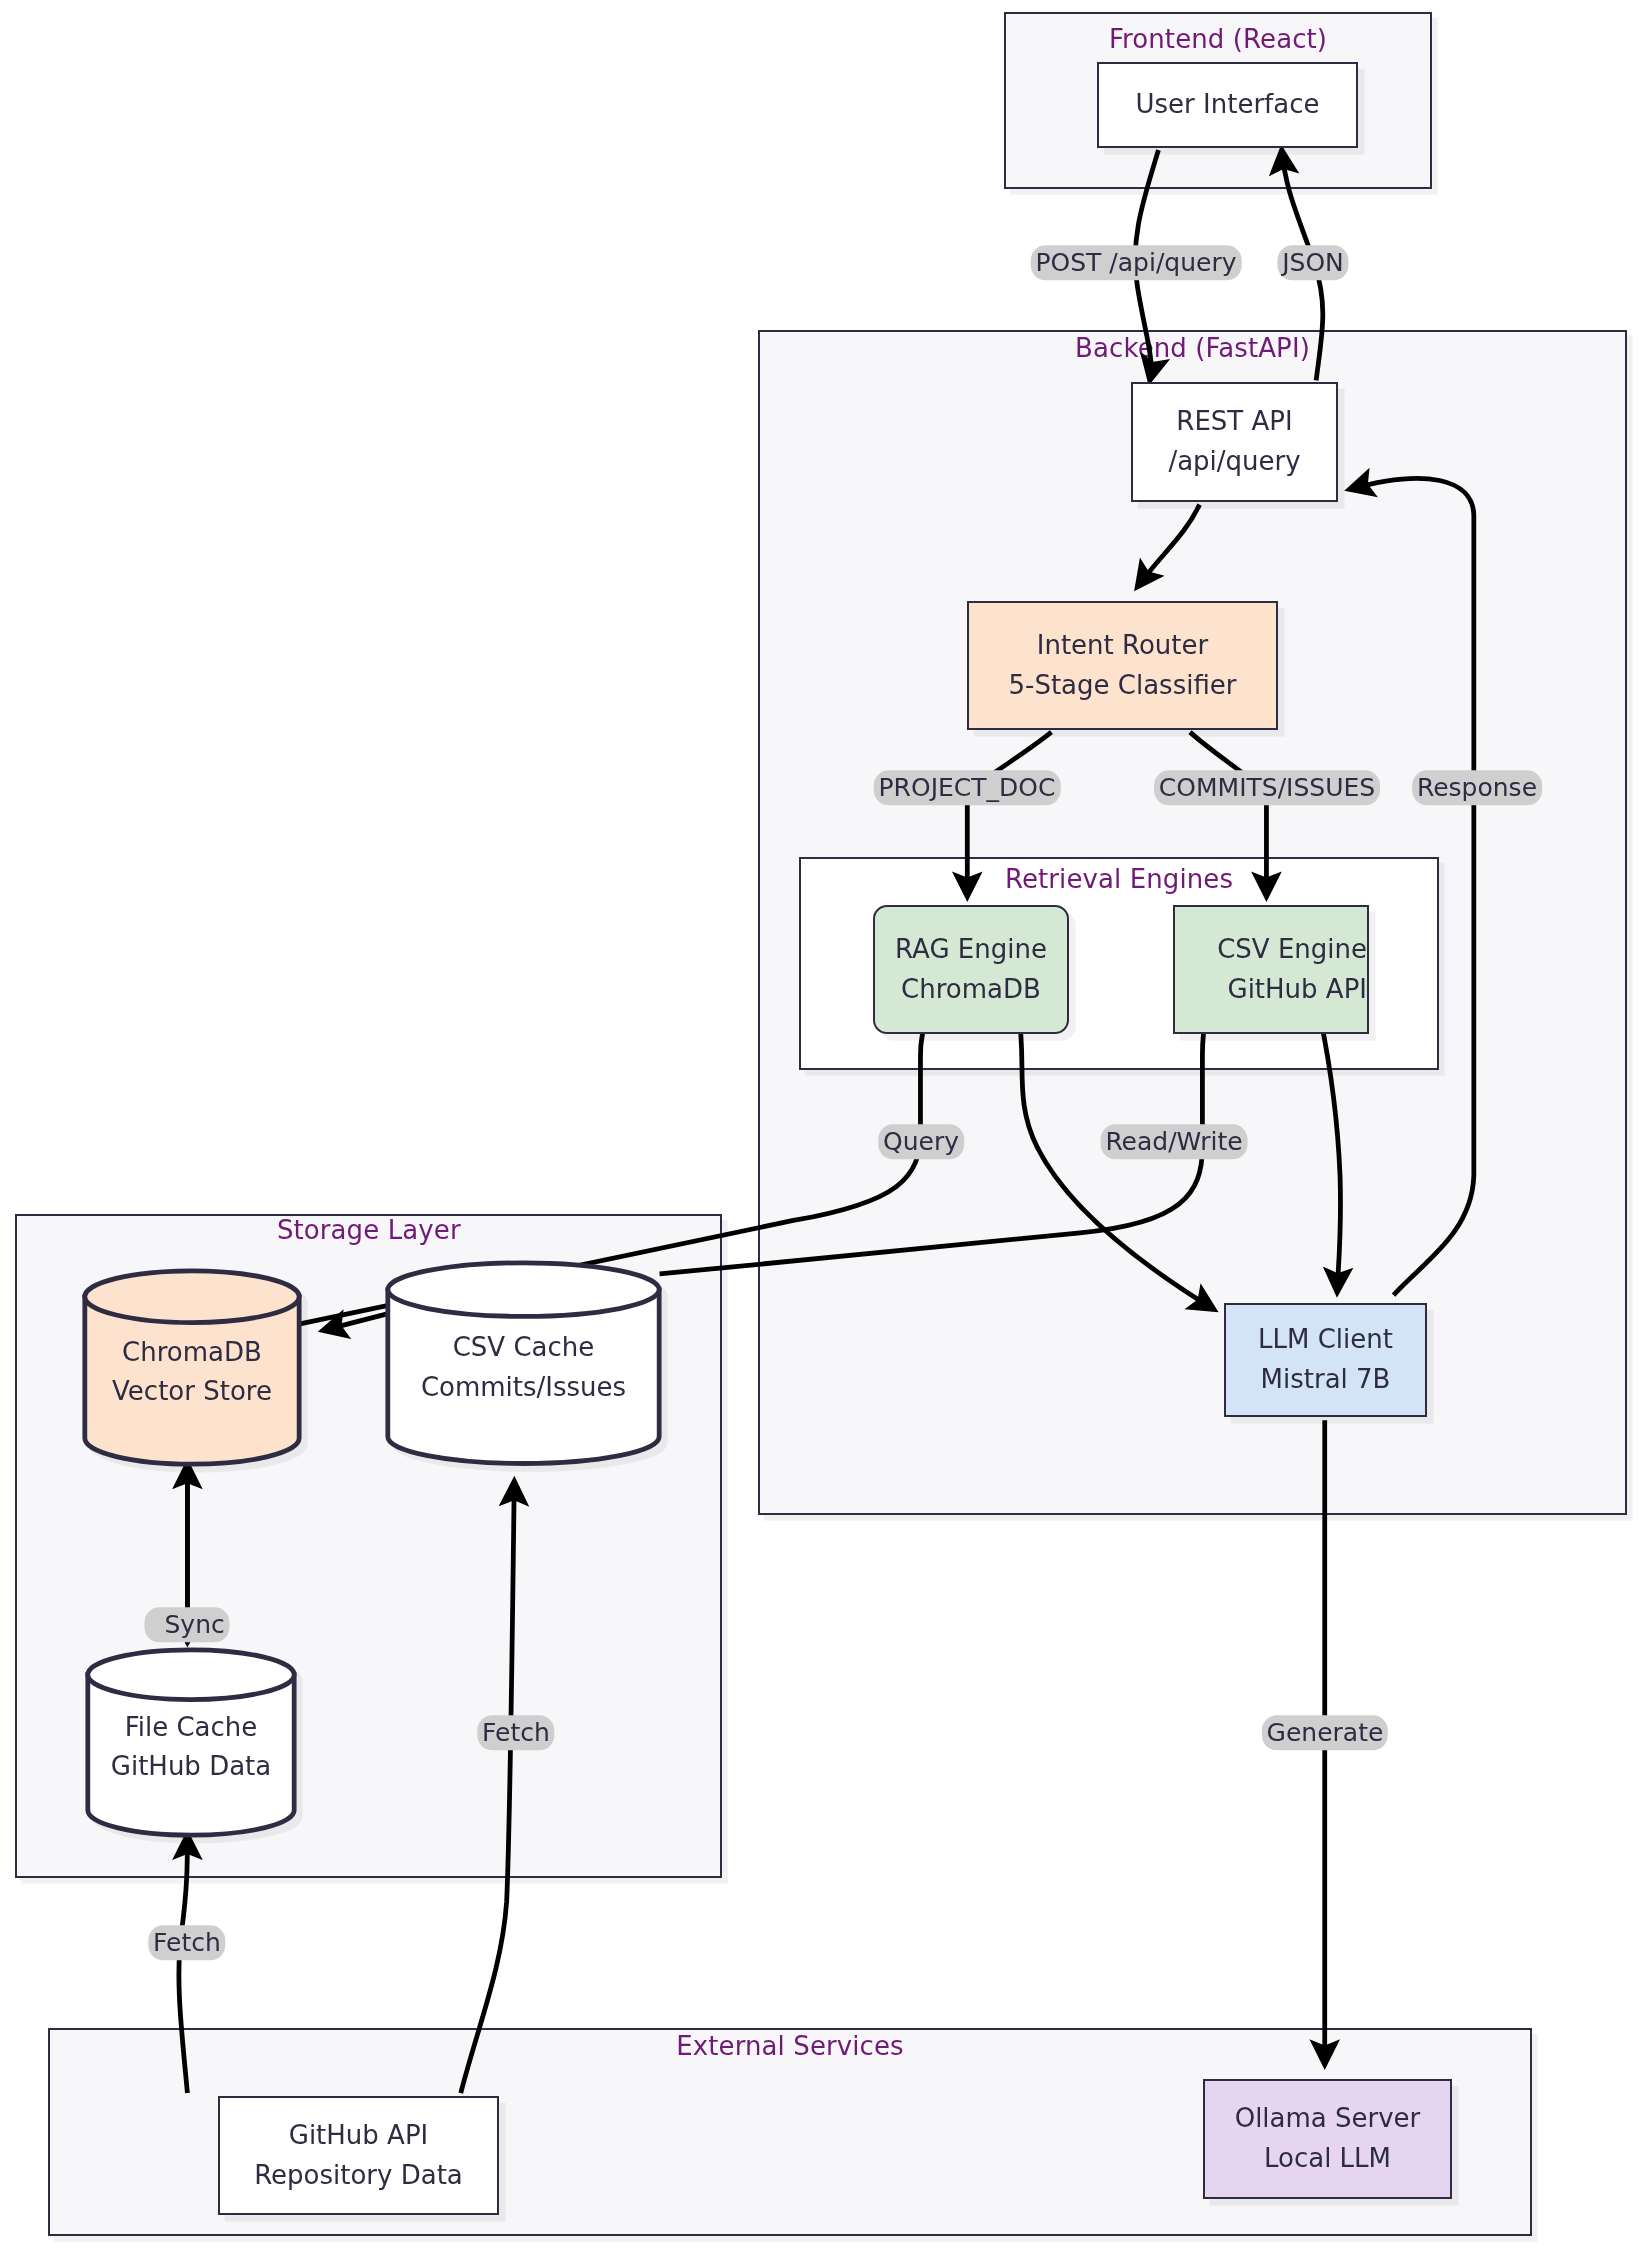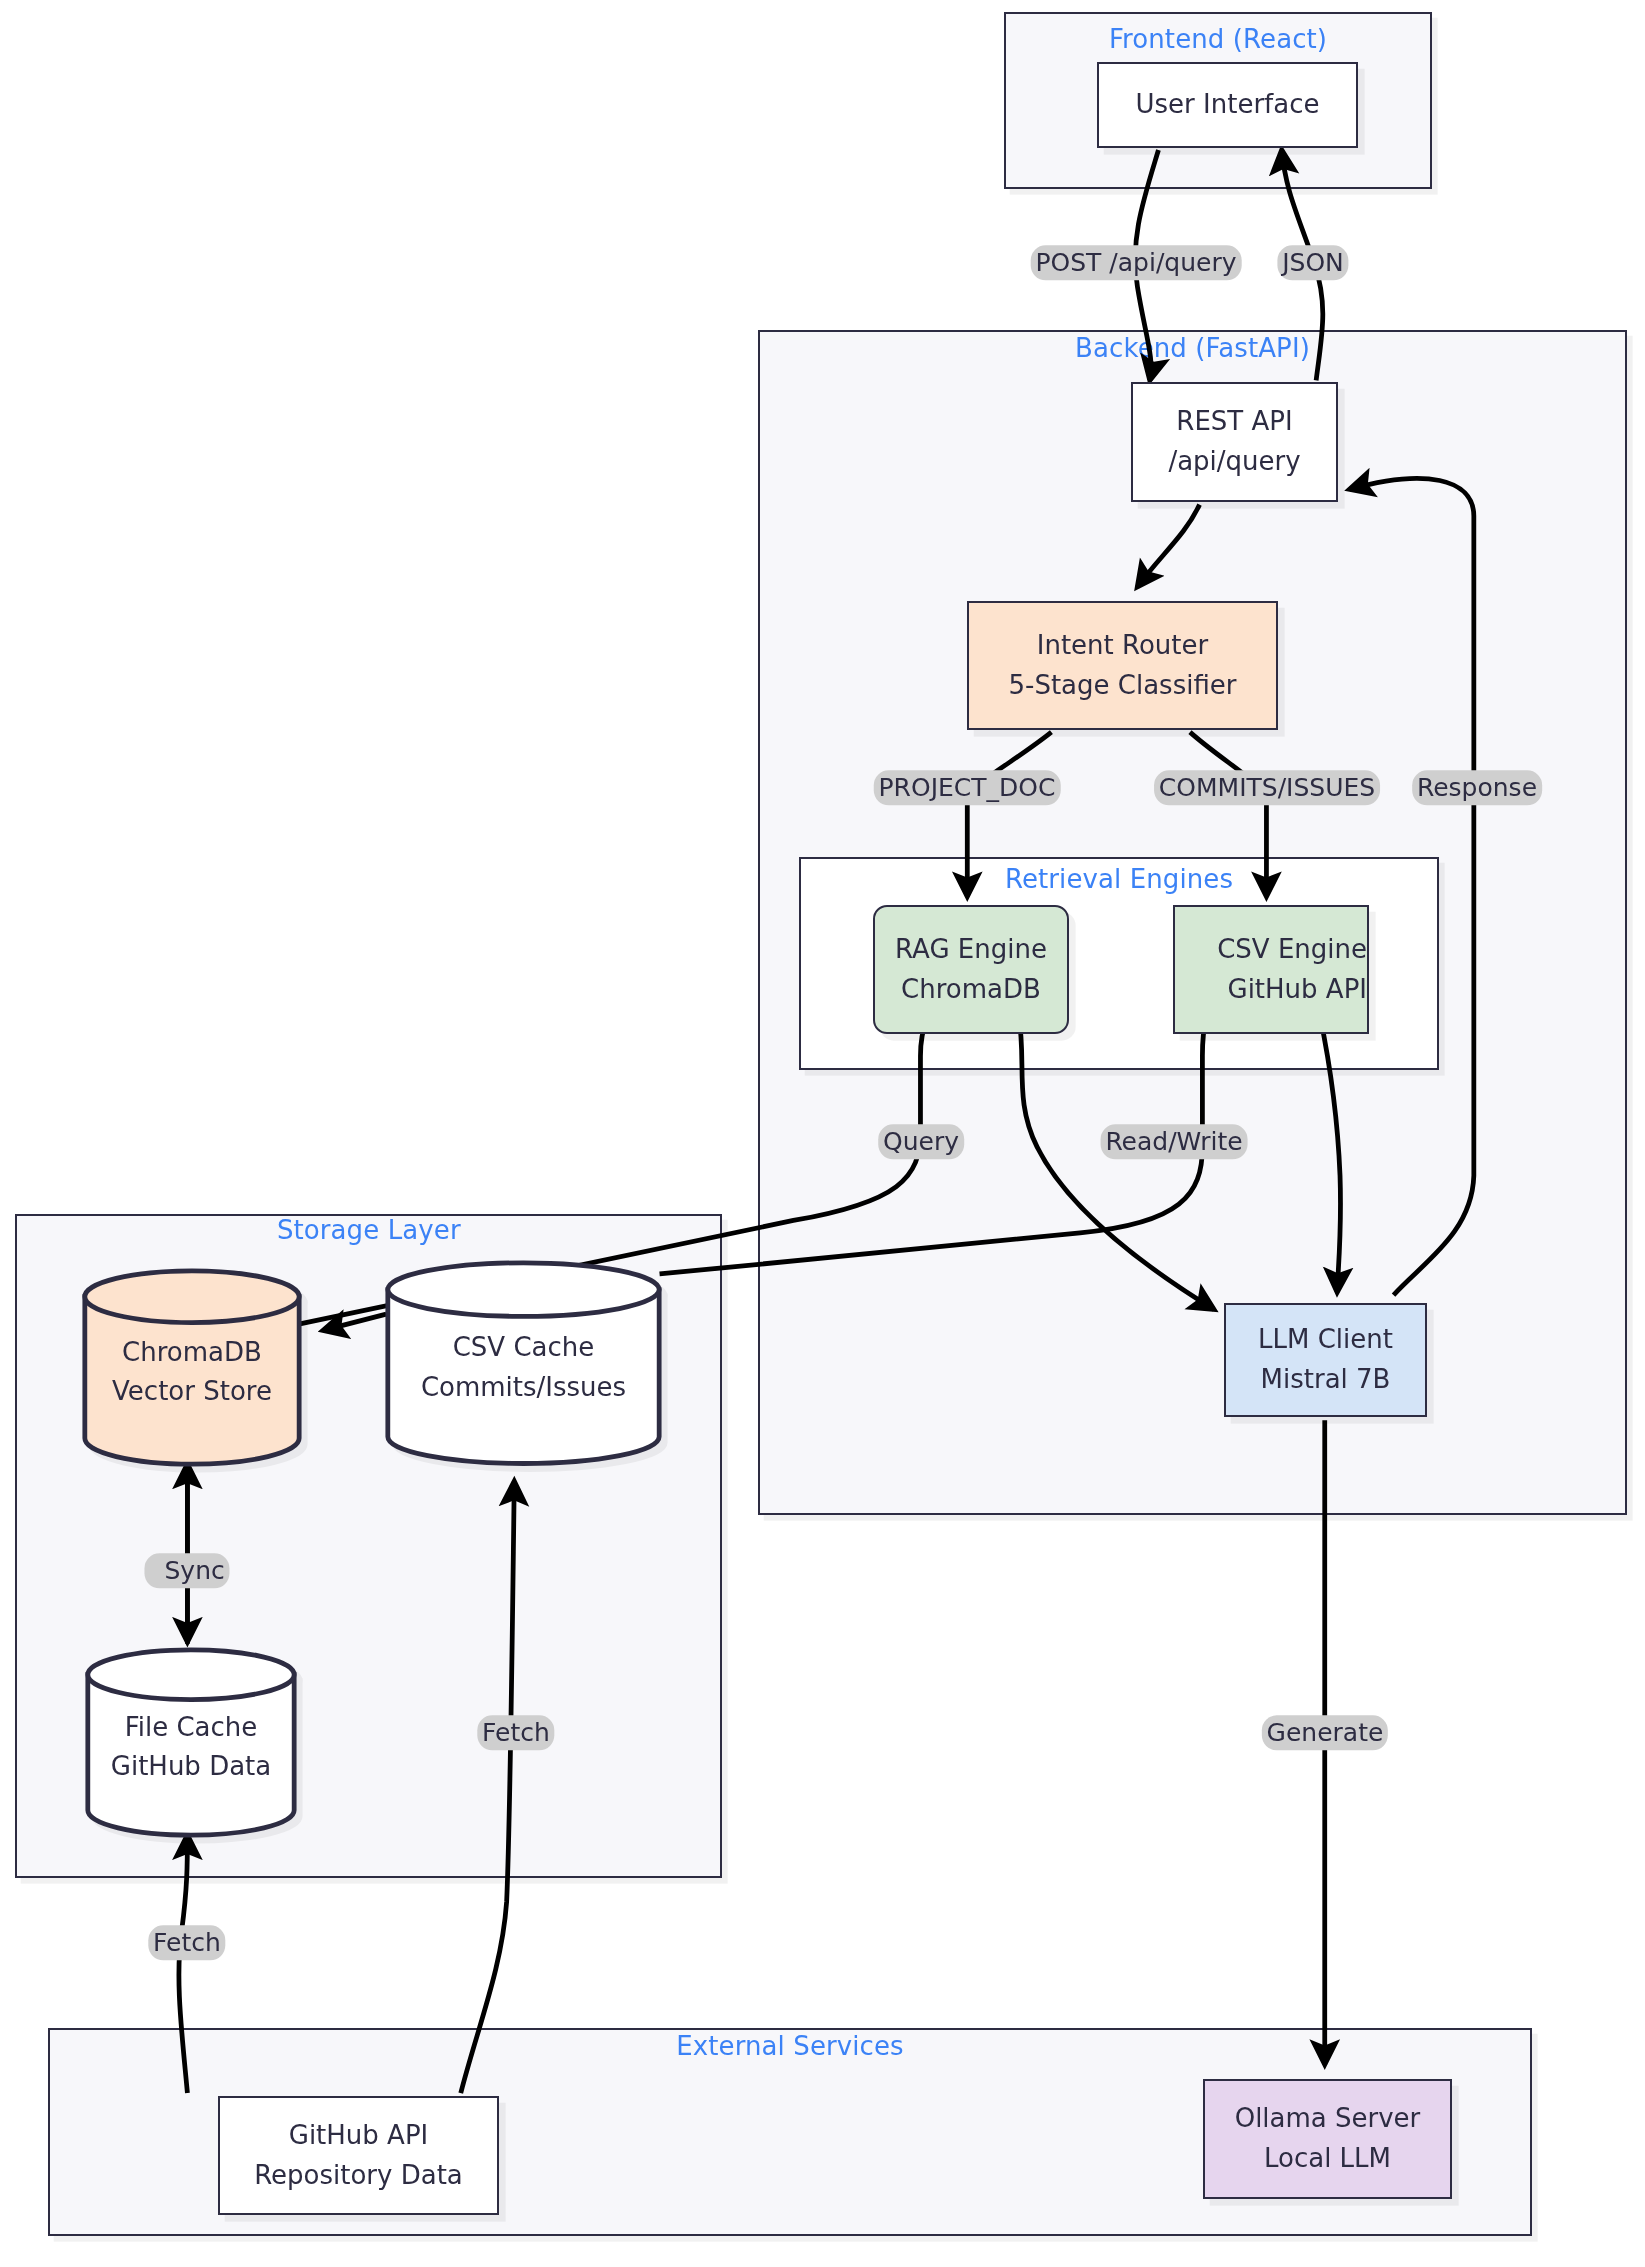--- a/index.html
+++ b/index.html
@@ -19,21 +19,21 @@
     background:#f7f7fa;
     border:2.9px solid #2d2c42;
     box-shadow:5.7px 5.7px 0 0 rgba(0,0,0,0.055);
     box-sizing:border-box;
   }
   .subgraph-title{
     position:absolute;
     left:0;right:0;
     text-align:center;
     font-size:26px;
-    color:#3b82f6;
+    color:#701a75;
     letter-spacing:0.1px;
     white-space:nowrap;
     background:transparent;
   }
   .subgraph-title.inner{font-size:26px;}
 
   
   .node{
     position:absolute;
     box-sizing:border-box;
@@ -233,21 +233,21 @@
   <div class="elabel" style="left:967px;top:788px;">PROJECT_DOC</div>
 
   <div class="elabel" style="left:1267px;top:788px;">COMMITS/ISSUES</div>
 
   <div class="elabel" style="left:1477px;top:788px;">Response</div>
 
   <div class="elabel" style="left:921px;top:1142px;">Query</div>
 
   <div class="elabel" style="left:1174px;top:1142px;">Read/Write</div>
 
-  <div class="elabel" style="left:187px;top:1571px;padding-left:20px;">Sync</div>
+  <div class="elabel" style="left:187px;top:1625px;padding-left:20px;">Sync</div>
 
   <div class="elabel" style="left:516px;top:1733px;">Fetch</div>
 
   <div class="elabel" style="left:187px;top:1943px;">Fetch</div>
 
   <div class="elabel" style="left:1325px;top:1733px;">Generate</div>
 
 </div>
 
 

